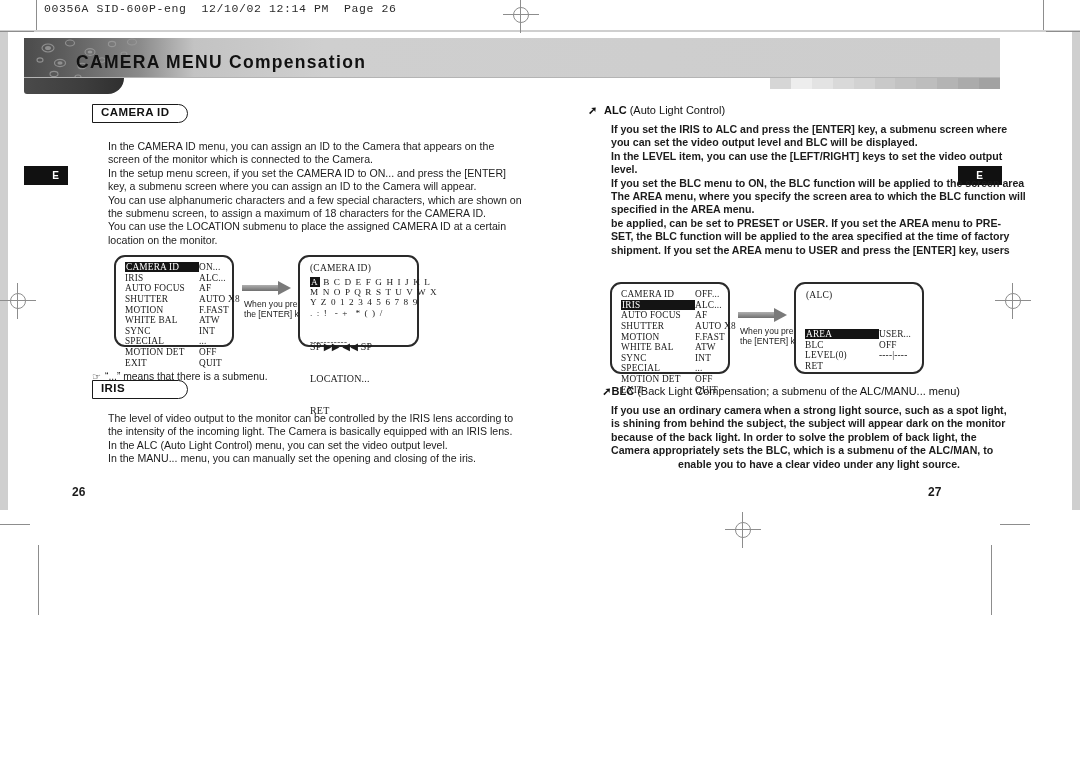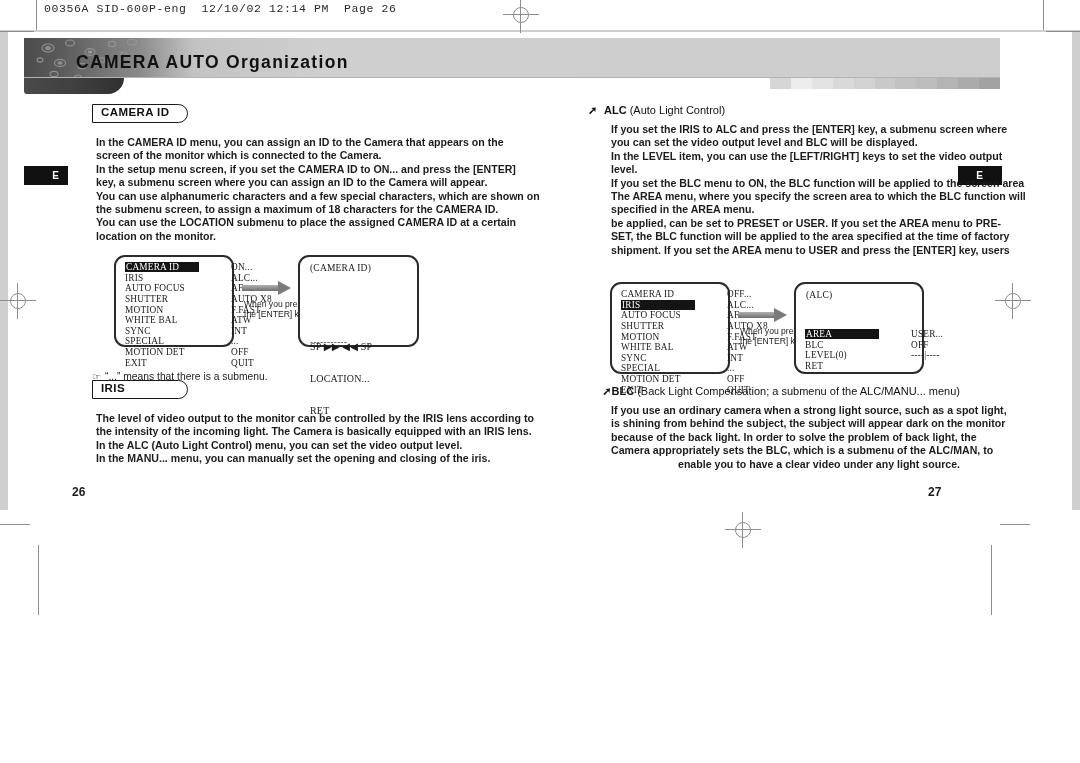--- a/index.html
+++ b/index.html
@@ -156,21 +156,21 @@
     box-sizing: border-box;
   }
   .pill .txt {
     position: absolute; left: 9px; top: 2px;
     font-size: 11.5px; font-weight: bold;
     color: #111111; letter-spacing: 0.4px;
     white-space: nowrap;
   }
 
   
-  .para { margin: 4px; font-weight: bold; }
+  .para { margin: 16px; }
   .para p {
     margin: 0;
     font-size: 10.6px;
     line-height: 13.4px;
     color: #1c1c1c;
     white-space: nowrap;
   }
 
   
   .note {
@@ -229,21 +229,21 @@
   .osd .r {
     display: flex;
     height: 10.6px;
     align-items: center;
     font-size: 9.3px;
     color: #1a1a1a;
     letter-spacing: 0.2px;
     white-space: nowrap;
   }
   .osd .r .lbl { width: 74px; display: inline-block; }
-  .osd .r .val { display: inline-block; padding-left: 32px; }
+  .osd .r .val { display: inline-block; }
   .osd .r.sel .lbl {
     background: #141414;
     color: #ffffff;
     padding: 0 1px;
     width: 72px;
   }
   .osd .dots {
     position: absolute;
     font-size: 9px;
     color: #1a1a1a;
@@ -377,21 +377,21 @@
     <i style="background:#e3e3e3"></i>
       <i style="background:#d9d9d9"></i>
     <i style="background:#d2d2d2"></i>
       <i style="background:#c9c9c9"></i>
     <i style="background:#c2c2c2"></i>
       <i style="background:#bdbdbd"></i>
     <i style="background:#b4b4b4"></i>
       <i style="background:#ababab"></i>
     <i style="background:#a2a2a2"></i>
   </div>
-  <div id="banner-title">CAMERA AUTO Organization</div>
+  <div id="banner-title">CAMERA MENU Compensation</div>
 
   <div class="etab" id="etab-left">E</div>
   <div class="etab" id="etab-right">E</div>
 
   <div class="col" id="col-left">
 
     <div class="pill">
       <div class="cap"></div>
       <div class="txt">CAMERA ID</div>
     </div>
@@ -459,20 +459,24 @@
       <div class="shaft"></div>
       <div class="head"></div>
     </div>
     <div class="arrowcap" style="left:152px; top:44px;">
       <div>When you press</div>
       <div>the [ENTER] key</div>
     </div>
 
     <div class="osd" style="left:206px; top:0px; width:121px; height:92px;">
       <div class="title">(CAMERA ID)</div>
+      <div class="charlines"><span class="hl">A</span><span> B C D E F G H I J K L</span>
+<span>M N O P Q R S T U V W X</span>
+<span>Y Z 0 1 2 3 4 5 6 7 8 9</span>
+<span>. : !  - +  * ( ) /</span></div>
       <div class="subrows" style="top:63px;">
         <div>SP ▶▶ ◀◀ SP</div>
         <div>LOCATION...</div>
         <div>RET</div>
       </div>
       <div class="dots" style="left:10px; top:80px;">-----------</div>
     </div>
   </div>
 
   <div class="note" style="position:absolute; left:92px; top:357px;">

